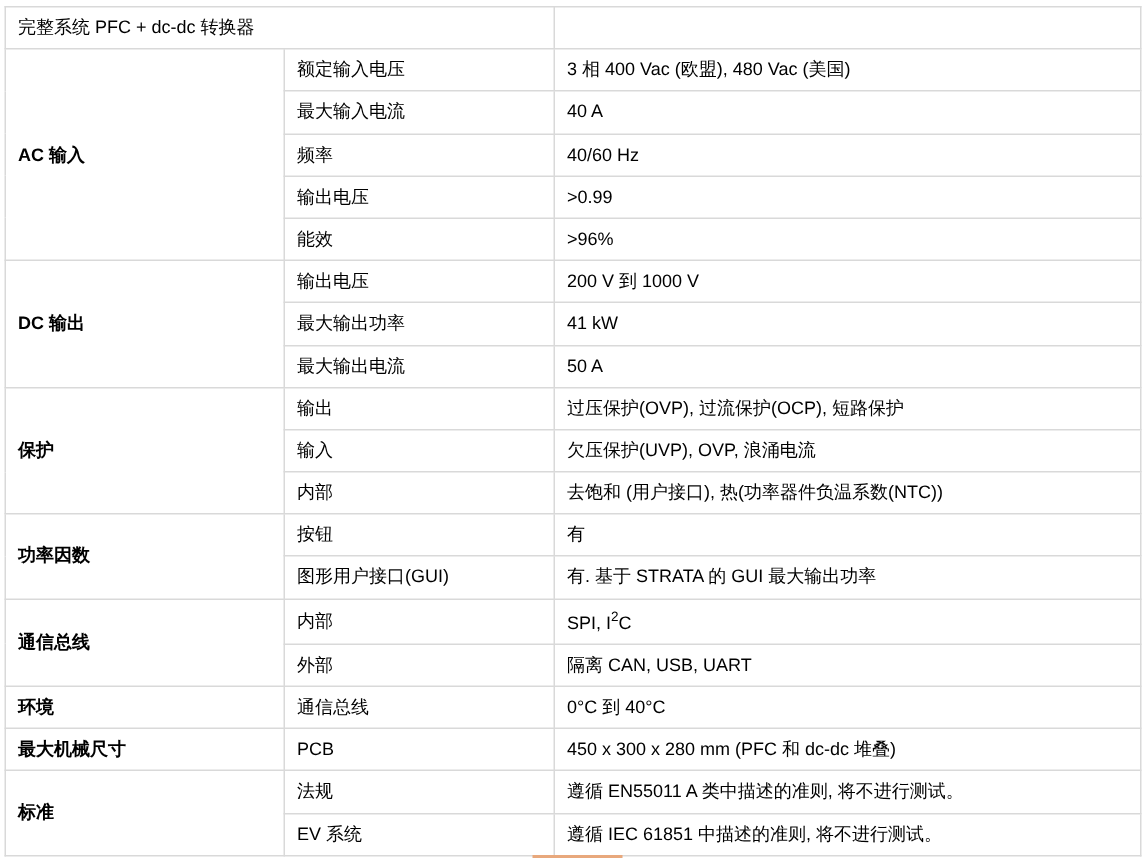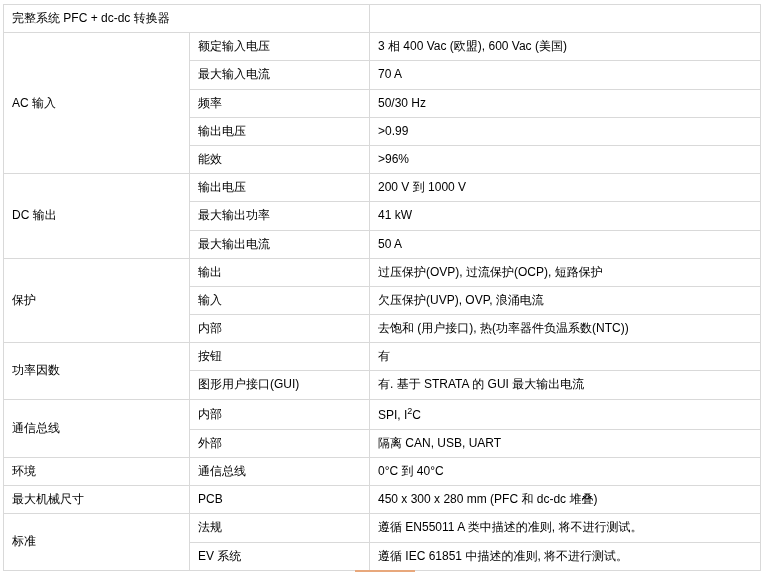--- a/index.html
+++ b/index.html
@@ -30,21 +30,21 @@
     padding: 5px 8px 6px 8px;
     vertical-align: middle;
     line-height: 1.35;
     word-wrap: break-word;
   }
   col.c1 { width: 186px; }
   col.c2 { width: 180px; }
   col.c3 { width: 391px; }
 
   td.cat {
-    font-weight: normal;
+    font-weight: bold;
   }
   td.title-cell {
     font-weight: normal;
   }
   td.blank {
     background: #ffffff;
   }
   .sup {
     vertical-align: super;
     font-size: 9px;
@@ -76,29 +76,29 @@
     </colgroup>
     <tbody>
       <tr>
         <td class="title-cell" colspan="2">完整系统 PFC + dc-dc 转换器</td>
         <td class="blank"></td>
       </tr>
 
     <tr>
           <td class="cat" rowspan="5">AC 输入</td>
           <td>额定输入电压</td>
-          <td>3 相 400 Vac (欧盟), 600 Vac (美国)</td>
+          <td>3 相 400 Vac (欧盟), 480 Vac (美国)</td>
         </tr>
         <tr>
           <td>最大输入电流</td>
-          <td>70 A</td>
+          <td>40 A</td>
         </tr>
         <tr>
           <td>频率</td>
-          <td>50/30 Hz</td>
+          <td>40/60 Hz</td>
         </tr>
         <tr>
           <td>输出电压</td>
           <td>&gt;0.99</td>
         </tr>
         <tr>
           <td>能效</td>
           <td>&gt;96%</td>
         </tr>
         <tr>
@@ -127,21 +127,21 @@
           <td>内部</td>
           <td><span class="sq">去饱和</span> (<span class="sq">用户接口</span>), 热(功率器件<span class="sq">负温系数</span>(NTC))</td>
         </tr>
         <tr>
           <td class="cat" rowspan="2">功率因数</td>
           <td>按钮</td>
           <td>有</td>
         </tr>
         <tr>
           <td>图形用户接口(GUI)</td>
-          <td>有. 基于 STRATA 的 GUI 最大输出电流</td>
+          <td>有. 基于 STRATA 的 GUI 最大输出功率</td>
         </tr>
         <tr>
           <td class="cat" rowspan="2">通信总线</td>
           <td>内部</td>
           <td>SPI, I<sup class="sup">2</sup>C</td>
         </tr>
         <tr>
           <td>外部</td>
           <td>隔离 CAN, USB, UART</td>
         </tr>

